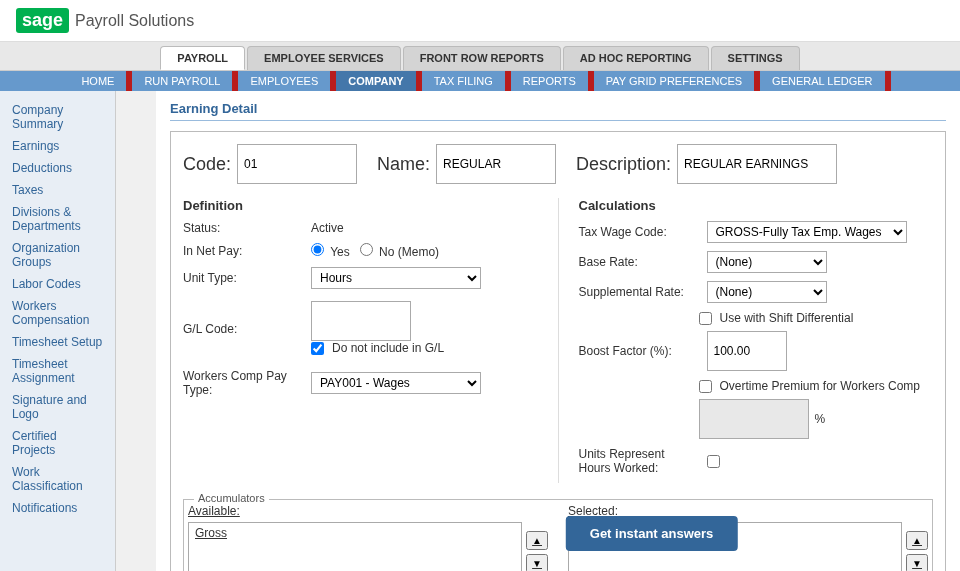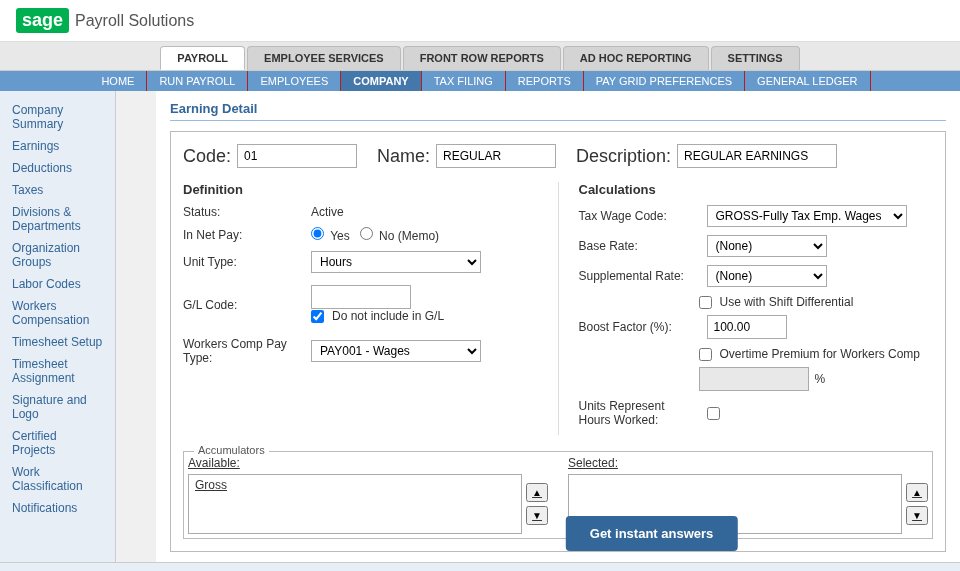--- a/index.html
+++ b/index.html
@@ -11,21 +11,21 @@
     .logo-sage { background: #00b050; color: white; font-weight: bold; font-size: 18px; padding: 2px 6px; border-radius: 3px; }
     .logo-text { font-size: 16px; color: #555; font-weight: normal; }
 
     
     #nav-tabs { display: flex; justify-content: center; background: #e8e8e8; border-bottom: 1px solid #ccc; padding: 4px 0 0 0; gap: 2px; }
     .nav-tab { padding: 5px 16px; border: 1px solid #bbb; border-bottom: none; border-radius: 4px 4px 0 0; background: #d4d4d4; cursor: pointer; font-size: 11px; color: #333; font-weight: bold; text-transform: uppercase; }
     .nav-tab.active { background: white; border-bottom: 1px solid white; color: #333; }
 
     
     #sub-nav { background: #6699cc; display: flex; justify-content: center; gap: 0; padding: 0; }
-    .sub-nav-item { padding: 4px 12px; color: white; font-size: 11px; cursor: pointer; text-transform: uppercase; border-right: 1px solid #b91c1c; }
+    .sub-nav-item { padding: 4px 12px; color: white; font-size: 11px; cursor: pointer; text-transform: uppercase; border-right: 6px solid #b91c1c; }
     .sub-nav-item.active { background: #4477aa; font-weight: bold; }
 
     
     #main { display: flex; min-height: 430px; }
 
     
     #sidebar { width: 116px; background: #e8eef5; border-right: 1px solid #ccc; padding: 8px 0; flex-shrink: 0; }
     .sidebar-item { padding: 4px 12px; cursor: pointer; color: #336699; font-size: 12px; }
 
     
@@ -48,21 +48,21 @@
     .col-def { flex: 1; padding-right: 20px; }
     .col-calc { flex: 1; padding-left: 20px; border-left: 1px solid #ddd; }
     .col-title { font-weight: bold; font-size: 13px; margin-bottom: 8px; color: #333; }
 
     
     .form-row { display: flex; align-items: center; margin-bottom: 8px; gap: 8px; }
     .form-row-label { width: 120px; font-size: 12px; color: #333; flex-shrink: 0; }
     .form-row-value { font-size: 12px; color: #333; }
 
     select { border: 1px solid #aaa; padding: 2px 4px; font-size: 12px; background: white; }
-    input[type="text"] { border: 1px solid #aaa; padding: 4px 6px; font-size: 12px; }
+    input[type="text"] { border: 1px solid #aaa; padding: 12px 6px; font-size: 12px; }
     input[type="radio"] { margin-right: 3px; }
     input[type="checkbox"] { margin-right: 4px; }
 
     .select-md { width: 170px; }
     .select-sm { width: 120px; }
 
     .radio-group { display: flex; align-items: center; gap: 10px; }
 
     .checkbox-row { display: flex; align-items: center; gap: 4px; font-size: 12px; margin-bottom: 6px; }
 

